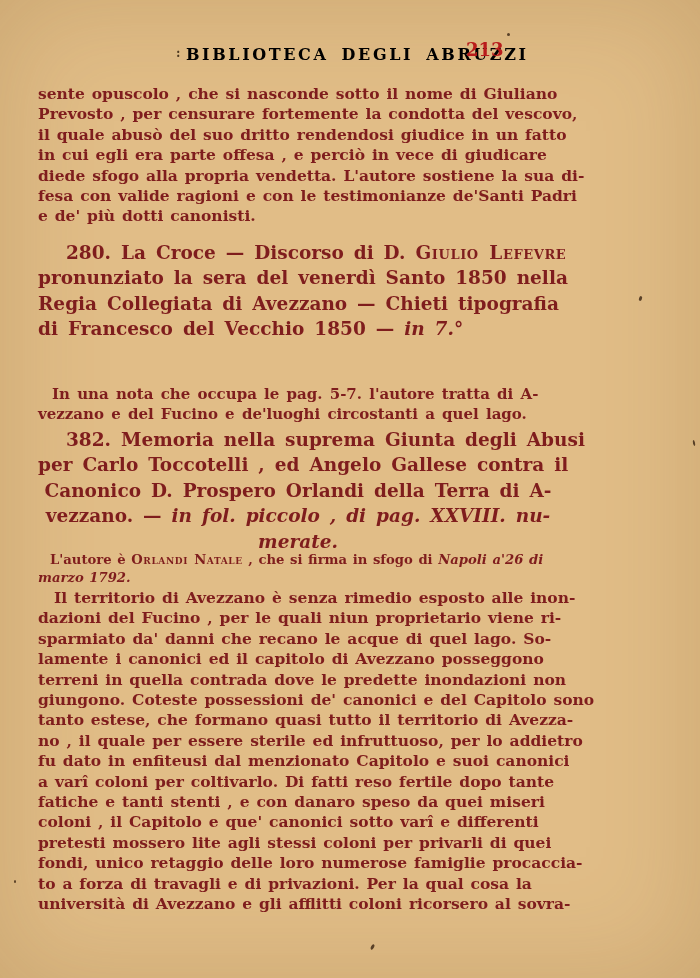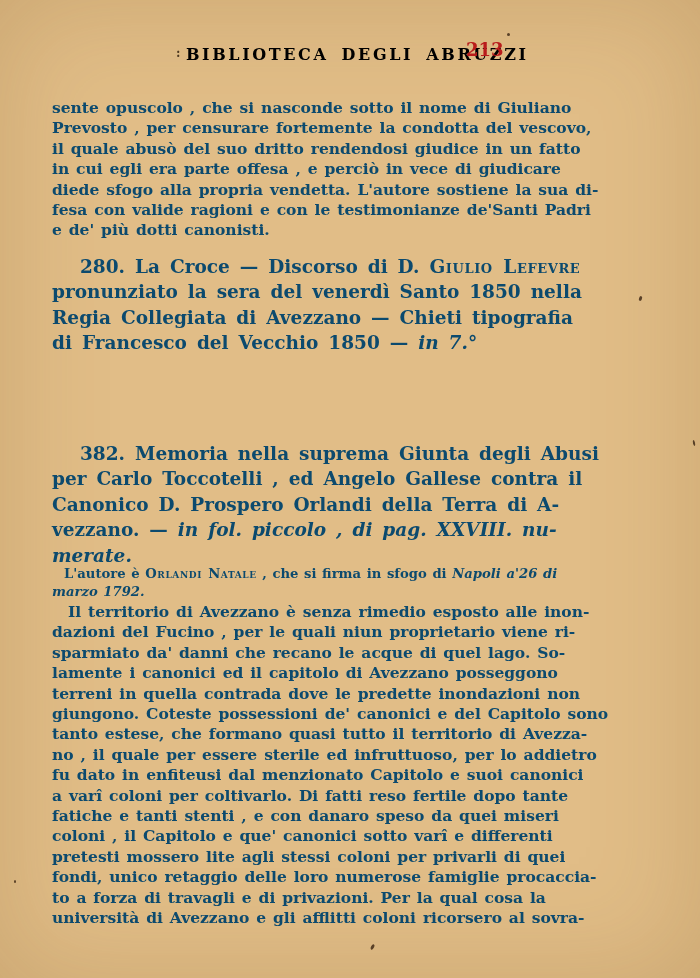--- a/index.html
+++ b/index.html
@@ -33,33 +33,33 @@
   .head-page {
     position: absolute; left: 466px; top: 39px;
     font-size: 18px; font-weight: bold;
     color: #b91c1c;
   }
   
   .tb {
     position: absolute; left: 36px; width: 520px;
     white-space: pre;
     font-weight: bold;
-    margin: 16px;
-    color: #0c4a6e;
+    margin: 2px;
+    color: #7f1d1d;
   }
   .par-body   { font-size: 15.5px; line-height: 20.4px; word-spacing: 1.5px; }
   .par-entry  { font-size: 18.5px; line-height: 25.4px; word-spacing: 3.5px; }
   .par-note-sm{ font-size: 13.2px; line-height: 18.2px; word-spacing: 1px; }
   .par-note-md{ font-size: 15px;   line-height: 19.8px; word-spacing: 2px; }
 
   .pos-cont   { top: 82px; }
   .pos-e381   { top: 238px; text-indent: 28px; }
   .pos-n381a  { top: 328px; text-indent: 12px; }
   .pos-n381b  { top: 383px; text-indent: 14px; }
-  .pos-e382   { top: 425px; text-indent: 28px; }
+  .pos-e382   { top: 425px; text-indent: 28px; text-align: center; }
   .pos-n382   { top: 549px; text-indent: 12px; }
   .pos-main   { top: 586px; text-indent: 16px; }
 
   .seg-n  { font-style: normal; }
   .seg-i  { font-style: italic; }
   .seg-sc { font-variant: small-caps; letter-spacing: 0.6px; text-align: right; }
 
   
   .speck { position: absolute; background: rgba(45, 26, 9, 0.75); border-radius: 50%; }
   .speck-a { left: 507px; top: 33px;  width: 3px; height: 3px; }
@@ -86,20 +86,22 @@
 diede sfogo alla propria vendetta. L'autore sostiene la sua di-
 fesa con valide ragioni e con le testimonianze de'Santi Padri
 e de' più dotti canonisti.</p>
 
   <p class="tb par-entry pos-e381"><span class="seg-n">280. La Croce — Discorso di D. </span><span class="seg-sc">Giulio Lefevre</span><span class="seg-n">
 pronunziato la sera del venerdì Santo 1850 nella
 Regia Collegiata di Avezzano — Chieti tipografia
 di Francesco del Vecchio 1850 — </span><span class="seg-i">in 7.°</span></p>
 
 
+  <p class="tb par-note-md pos-n381b">In una nota che occupa le pag. 5-7. l'autore tratta di A-
+vezzano e del Fucino e de'luoghi circostanti a quel lago.</p>
 
   <p class="tb par-entry pos-e382"><span class="seg-n">382. Memoria nella suprema Giunta degli Abusi
 per Carlo Toccotelli , ed Angelo Gallese contra il
 Canonico D. Prospero Orlandi della Terra di A-
 vezzano. — </span><span class="seg-i">in fol. piccolo , di pag. XXVIII. nu-
 merate.</span></p>
 
   <p class="tb par-note-sm pos-n382"><span class="seg-n">L'autore è </span><span class="seg-sc">Orlandi Natale</span><span class="seg-n"> , che si firma in sfogo di </span><span class="seg-i">Napoli a'26 di
 marzo 1792.</span></p>
 

